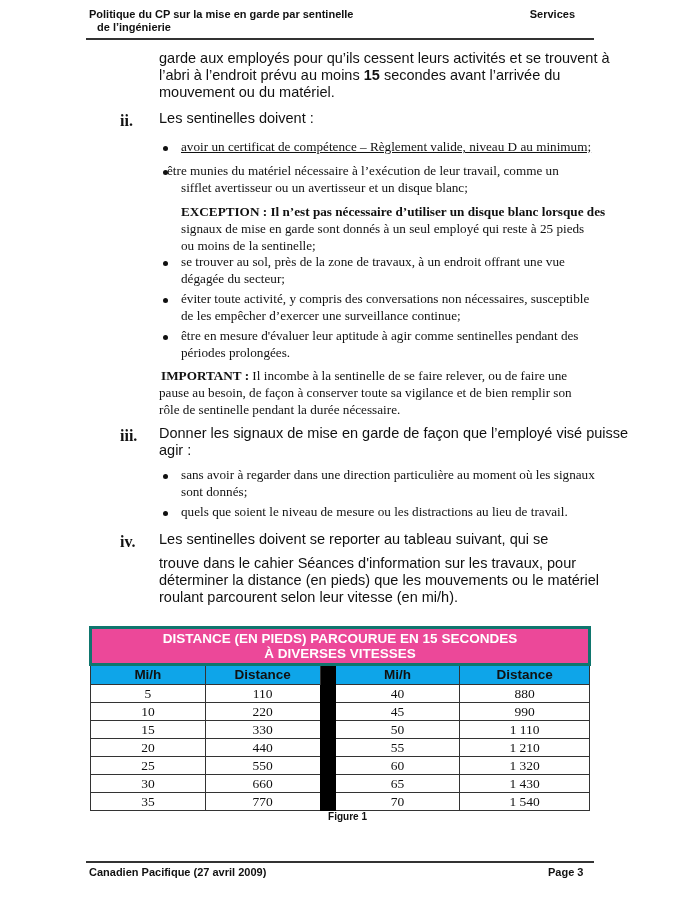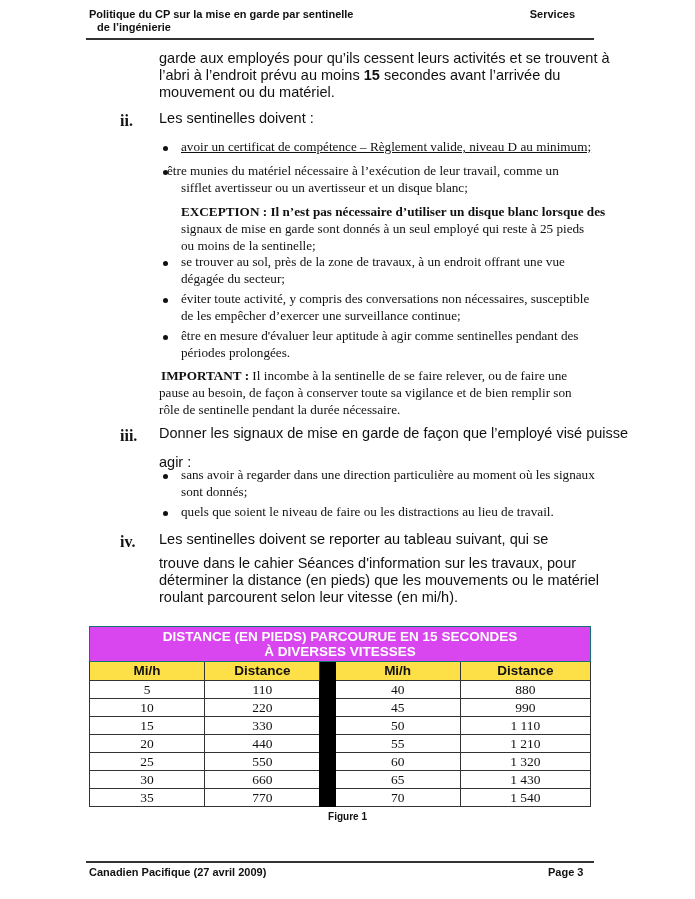--- a/index.html
+++ b/index.html
@@ -13,22 +13,22 @@
   .hdr .svc { position:absolute; right:16px; top:0; }
   .hdr-rule { position:absolute; left:86px; top:38px; width:508px; height:2px; background:#333; }
 
   .p { position:absolute; font-size:14.5px; line-height:17px; }
   .s { position:absolute; font-size:13.2px; line-height:17px; }
   .num { position:absolute; font-family:"Liberation Serif", serif; font-weight:bold; font-size:16px; }
   .bullet { position:absolute; width:5px; height:5px; border-radius:50%; background:#111; }
 
   table.dist { position:absolute; left:89px; top:626px; width:502px; border-collapse:collapse; }
   table.dist td, table.dist th { padding:0; }
-  .tt { background:#d946ef; color:#fff; font-family:"Liberation Sans", sans-serif; font-weight:bold; font-size:13.5px; line-height:15px; text-align:center; height:34px; border:1px solid #0f766e; }
-  .th { background:#fde047; font-family:"Liberation Sans", sans-serif; font-weight:bold; font-size:13.5px; height:18px; text-align:center; border:1.5px solid #333; line-height:16px; }
+  .tt { background:#ec4899; color:#fff; font-family:"Liberation Sans", sans-serif; font-weight:bold; font-size:13.5px; line-height:15px; text-align:center; height:34px; border:3px solid #0f766e; }
+  .th { background:#0ea5e9; font-family:"Liberation Sans", sans-serif; font-weight:bold; font-size:13.5px; height:18px; text-align:center; border:1.5px solid #333; line-height:16px; }
   .tc { font-family:"Liberation Serif", serif; font-size:13.5px; height:17px; line-height:16px; text-align:center; border:1.5px solid #333; }
   .sep { background:#000; width:14px; border:1px solid #000; }
 
   .fig { position:absolute; left:0; width:695px; top:811px; text-align:center; font-family:"Liberation Sans", sans-serif; font-weight:bold; font-size:10px; }
 
   .ftr-rule { position:absolute; left:86px; top:861px; width:508px; height:2px; background:#333; }
   .ftr { position:absolute; left:89px; top:866px; width:502px; font-family:"Liberation Sans", sans-serif; font-weight:bold; font-size:11px; }
   .ftr .left { position:absolute; left:0; top:0; }
   .ftr .right { position:absolute; left:459px; top:0; }
 </style>
@@ -71,28 +71,28 @@
 <div class="bullet" style="left:163px; top:335px;"></div>
 <div class="s serif" style="left:181px; top:327px;">être en mesure d'évaluer leur aptitude à agir comme sentinelles pendant des</div>
 <div class="s serif" style="left:181px; top:344px;">périodes prolongées.</div>
 
 <div class="s serif" style="left:161px; top:367px;"><b>IMPORTANT :</b><span> Il incombe à la sentinelle de se faire relever, ou de faire une</span></div>
 <div class="s serif" style="left:159px; top:384px;">pause au besoin, de façon à conserver toute sa vigilance et de bien remplir son</div>
 <div class="s serif" style="left:159px; top:401px;">rôle de sentinelle pendant la durée nécessaire.</div>
 
 <div class="num" style="left:120px; top:427px;">iii.</div>
 <div class="p sans" style="left:159px; top:425px;">Donner les signaux de mise en garde de façon que l’employé visé puisse</div>
-<div class="p sans" style="left:159px; top:442px;margin-top:12px;">agir :</div>
+<div class="p sans" style="left:159px; top:442px;">agir :</div>
 
 <div class="bullet" style="left:163px; top:474px;"></div>
 <div class="s serif" style="left:181px; top:466px;">sans avoir à regarder dans une direction particulière au moment où les signaux</div>
 <div class="s serif" style="left:181px; top:483px;">sont donnés;</div>
 
 <div class="bullet" style="left:163px; top:511px;"></div>
-<div class="s serif" style="left:181px; top:503px;">quels que soient le niveau de faire ou les distractions au lieu de travail.</div>
+<div class="s serif" style="left:181px; top:503px;">quels que soient le niveau de mesure ou les distractions au lieu de travail.</div>
 
 <div class="num" style="left:120px; top:533px;">iv.</div>
 <div class="p sans" style="left:159px; top:531px;">Les sentinelles doivent se reporter au tableau suivant, qui se</div>
 <div class="p sans" style="left:159px; top:555px;">trouve dans le cahier Séances d'information sur les travaux, pour</div>
 <div class="p sans" style="left:159px; top:572px;">déterminer la distance (en pieds) que les mouvements ou le matériel</div>
 <div class="p sans" style="left:159px; top:589px;">roulant parcourent selon leur vitesse (en mi/h).</div>
 
 <table class="dist">
   <tbody>
       <tr>

